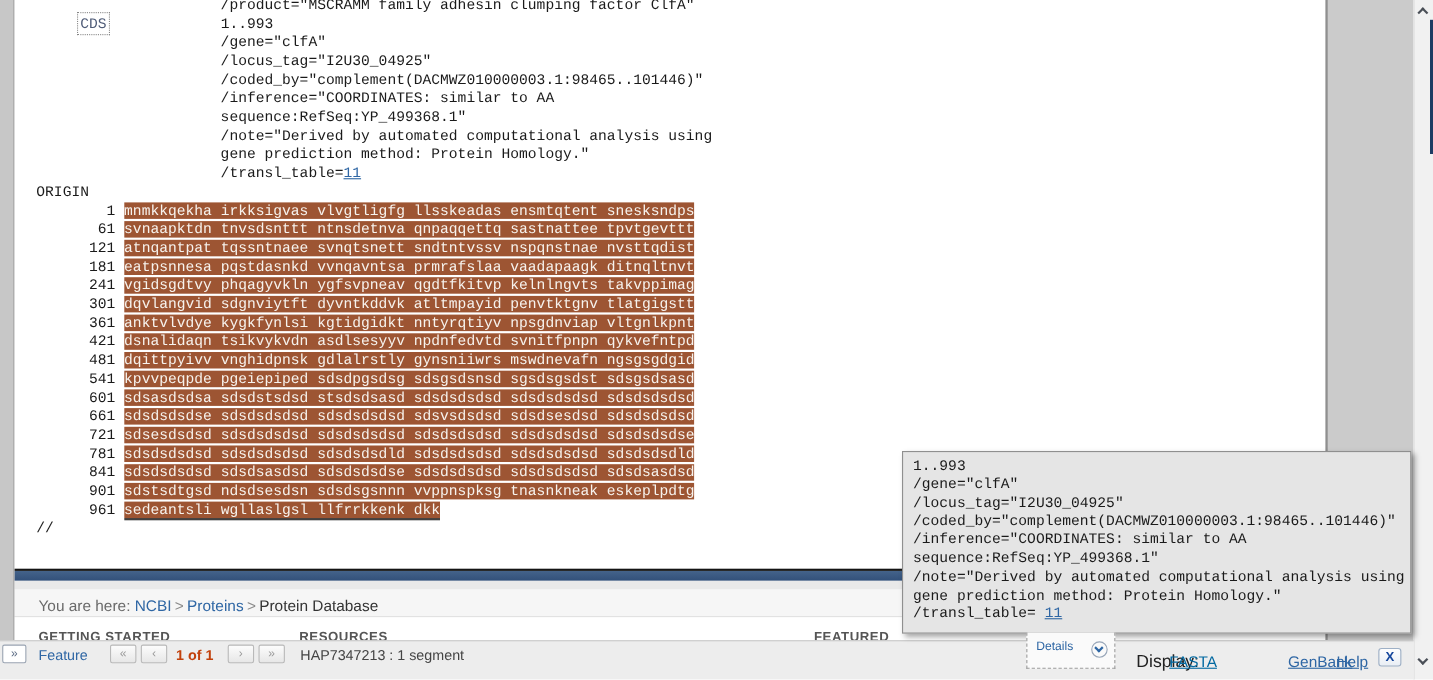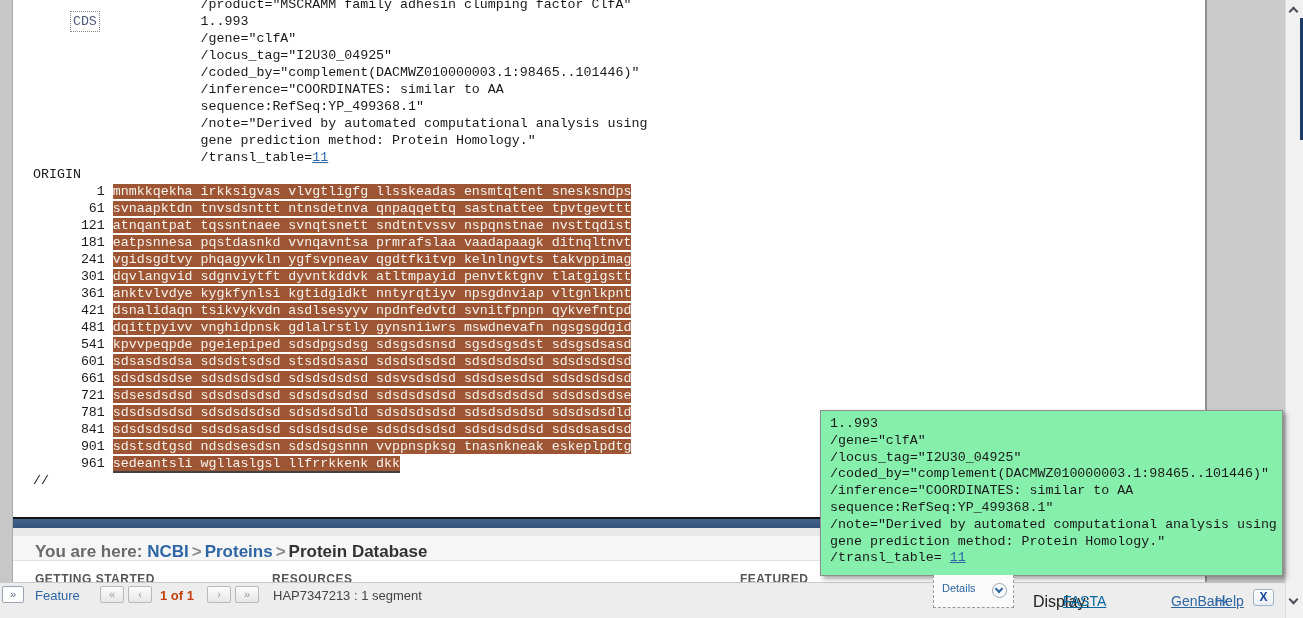--- a/index.html
+++ b/index.html
@@ -26,21 +26,21 @@
   .cds-key { color:#4e5b77; outline:1px dotted #878787; outline-offset:2px; cursor:pointer; }
   .tlink { color:#2e66a4; text-decoration:underline; cursor:pointer;text-align:right; }
   .hl { background:#9d5533; color:#f7f3ee;margin-top:40px; }
   .hl-last { box-shadow:0 2px 0 #414141; }
 
   
   .bar-navy { position:absolute; left:13px; top:517px; width:1192px; height:11px;
     background:linear-gradient(#44638a,#32507a); border-top:2px solid #141414; }
   .bar-gap  { position:absolute; left:13px; top:528px; width:1192px; height:8px; background:#e9e9e9; }
   .crumbbar { position:absolute; left:13px; top:536px; width:1192px; height:25px;
-    background:#f6f6f6; border-bottom:1px solid #e2e2e2; font-size:17px; color:#6a6a6a;font-weight:bold; }
+    background:#f6f6f6; border-bottom:1px solid #e2e2e2; font-size:14px; color:#6a6a6a; }
   .crumbbar .inner { position:absolute; left:22px; top:6px; }
   .crumb-link { color:#2e66a4; text-decoration:none; cursor:pointer; }
   .crumb-sep { color:#8a8a8a; padding:0 3px; }
   .crumb-cur { color:#333; }
   .footer-heads { position:absolute; left:0; top:572px; width:1205px; height:14px; z-index:1;
     font-size:12px; font-weight:bold; color:#555; letter-spacing:.5px; }
   .footer-heads span { position:absolute; top:0; white-space:nowrap; }
   .footer-heads span:nth-child(1){ left:35px; }
   .footer-heads span:nth-child(2){ left:272px; }
   .footer-heads span:nth-child(3){ left:506px;margin-top:16px; }
@@ -66,21 +66,21 @@
   .disp-link { position:absolute; top:10px; font-size:14px; text-decoration:underline; cursor:pointer; }
   .lnk-fasta   { left:1063px; color:#0369a1; }
   .lnk-genbank { left:1147px; color:#2e66a4;margin-left:24px; }
   .lnk-help    { left:1215px; color:#2e66a4; }
   .close-btn { position:absolute; left:1253px; top:6px; width:21px; height:17px;
     border:1px solid #9eb0c6; border-radius:3px; background:linear-gradient(#fefefe,#e9eef5);
     color:#16479c; font-weight:bold; font-size:12px; text-align:center; line-height:15px; cursor:pointer; }
 
   
   .tooltip { position:absolute; left:820px; top:410px; width:463px; height:166px; z-index:3;
-    background:#86efac; border:1px solid #8f8f8f; box-shadow:3px 3px 5px rgba(0,0,0,.35); }
+    background:#e5e5e5; border:1px solid #8f8f8f; box-shadow:3px 3px 5px rgba(0,0,0,.35); }
   .tooltip pre { position:absolute; left:9px; top:5px;
     font:13.3px/16.8px "Liberation Mono","DejaVu Sans Mono",monospace; color:#1a1a1a; white-space:pre; }
   .details-btn { position:absolute; left:933px; top:575px; width:81px; height:33px; z-index:4;
     background:#fafafa; border:1px dashed #9a9a9a; border-top:none; cursor:pointer; }
   .details-label { position:absolute; left:8px; top:7px; font-size:11px; color:#2e66a4; }
   .details-chev-box { position:absolute; left:58px; top:8px; width:15px; height:15px;
     border:1px solid #98a6b8; border-radius:8px; }
   .details-chev { position:absolute; left:3px; top:2px; width:6px; height:6px;
     border-left:2px solid #2e66a4; border-top:2px solid #2e66a4; transform:rotate(225deg); }
 

